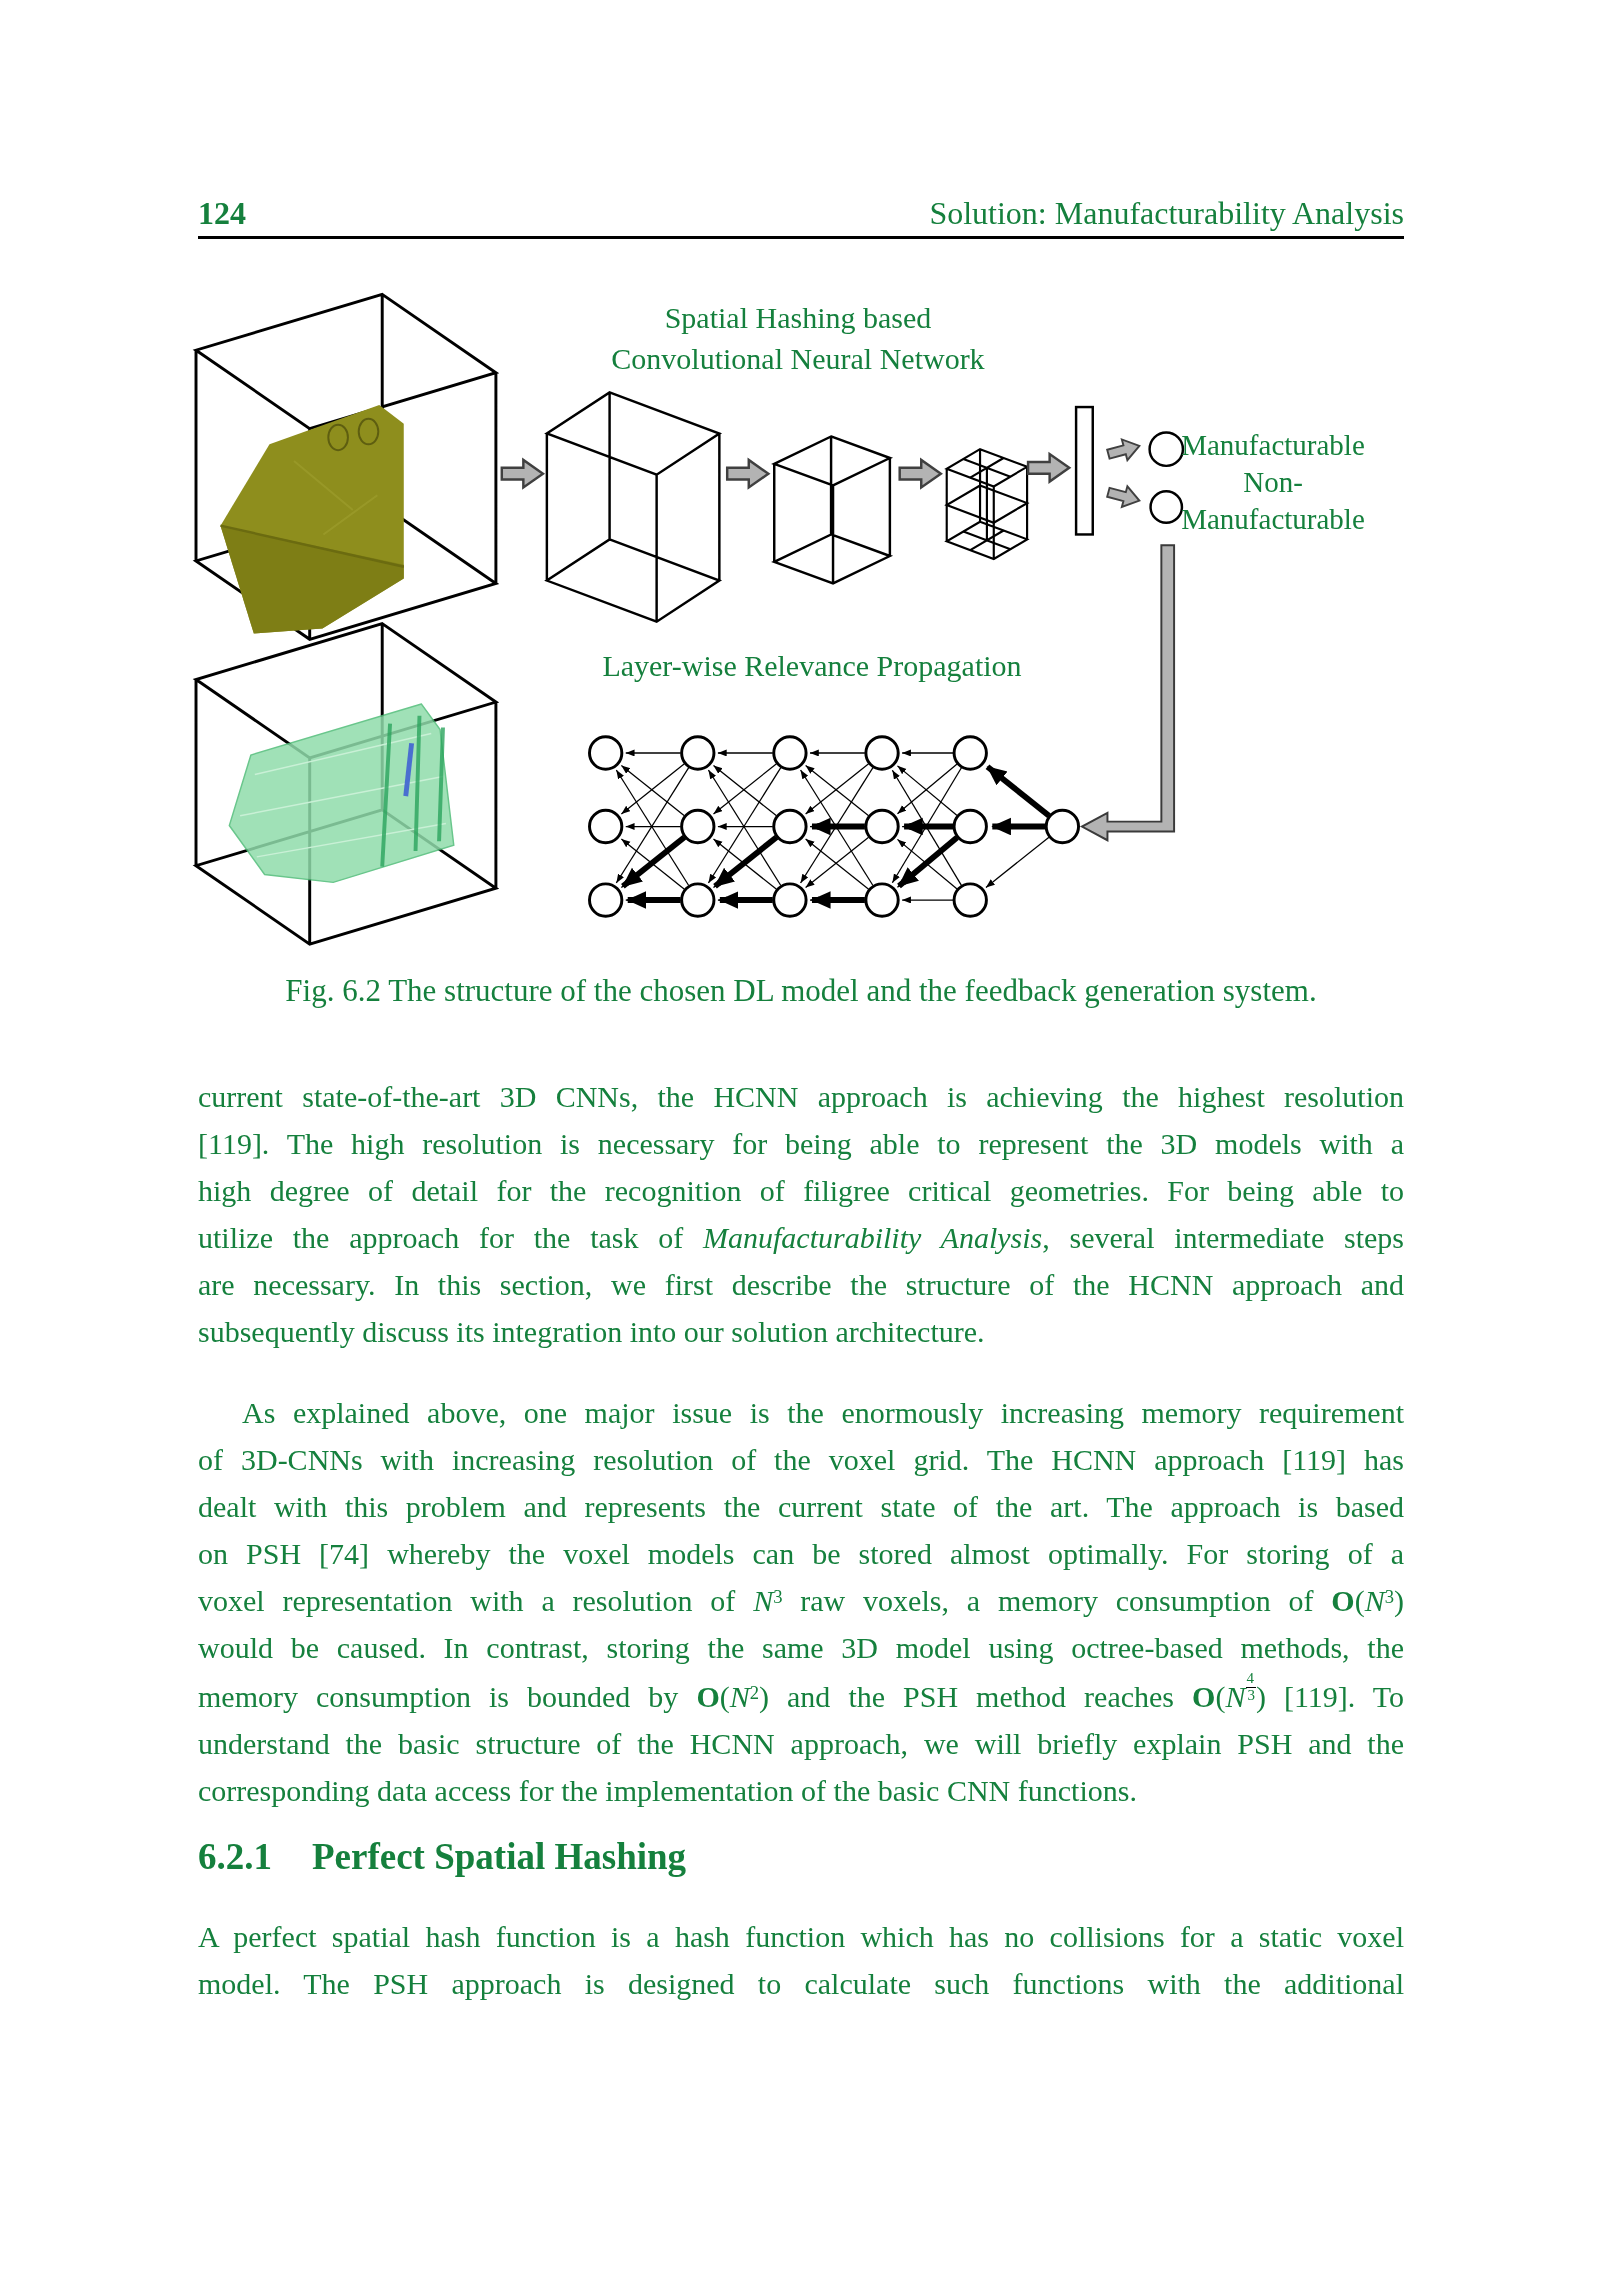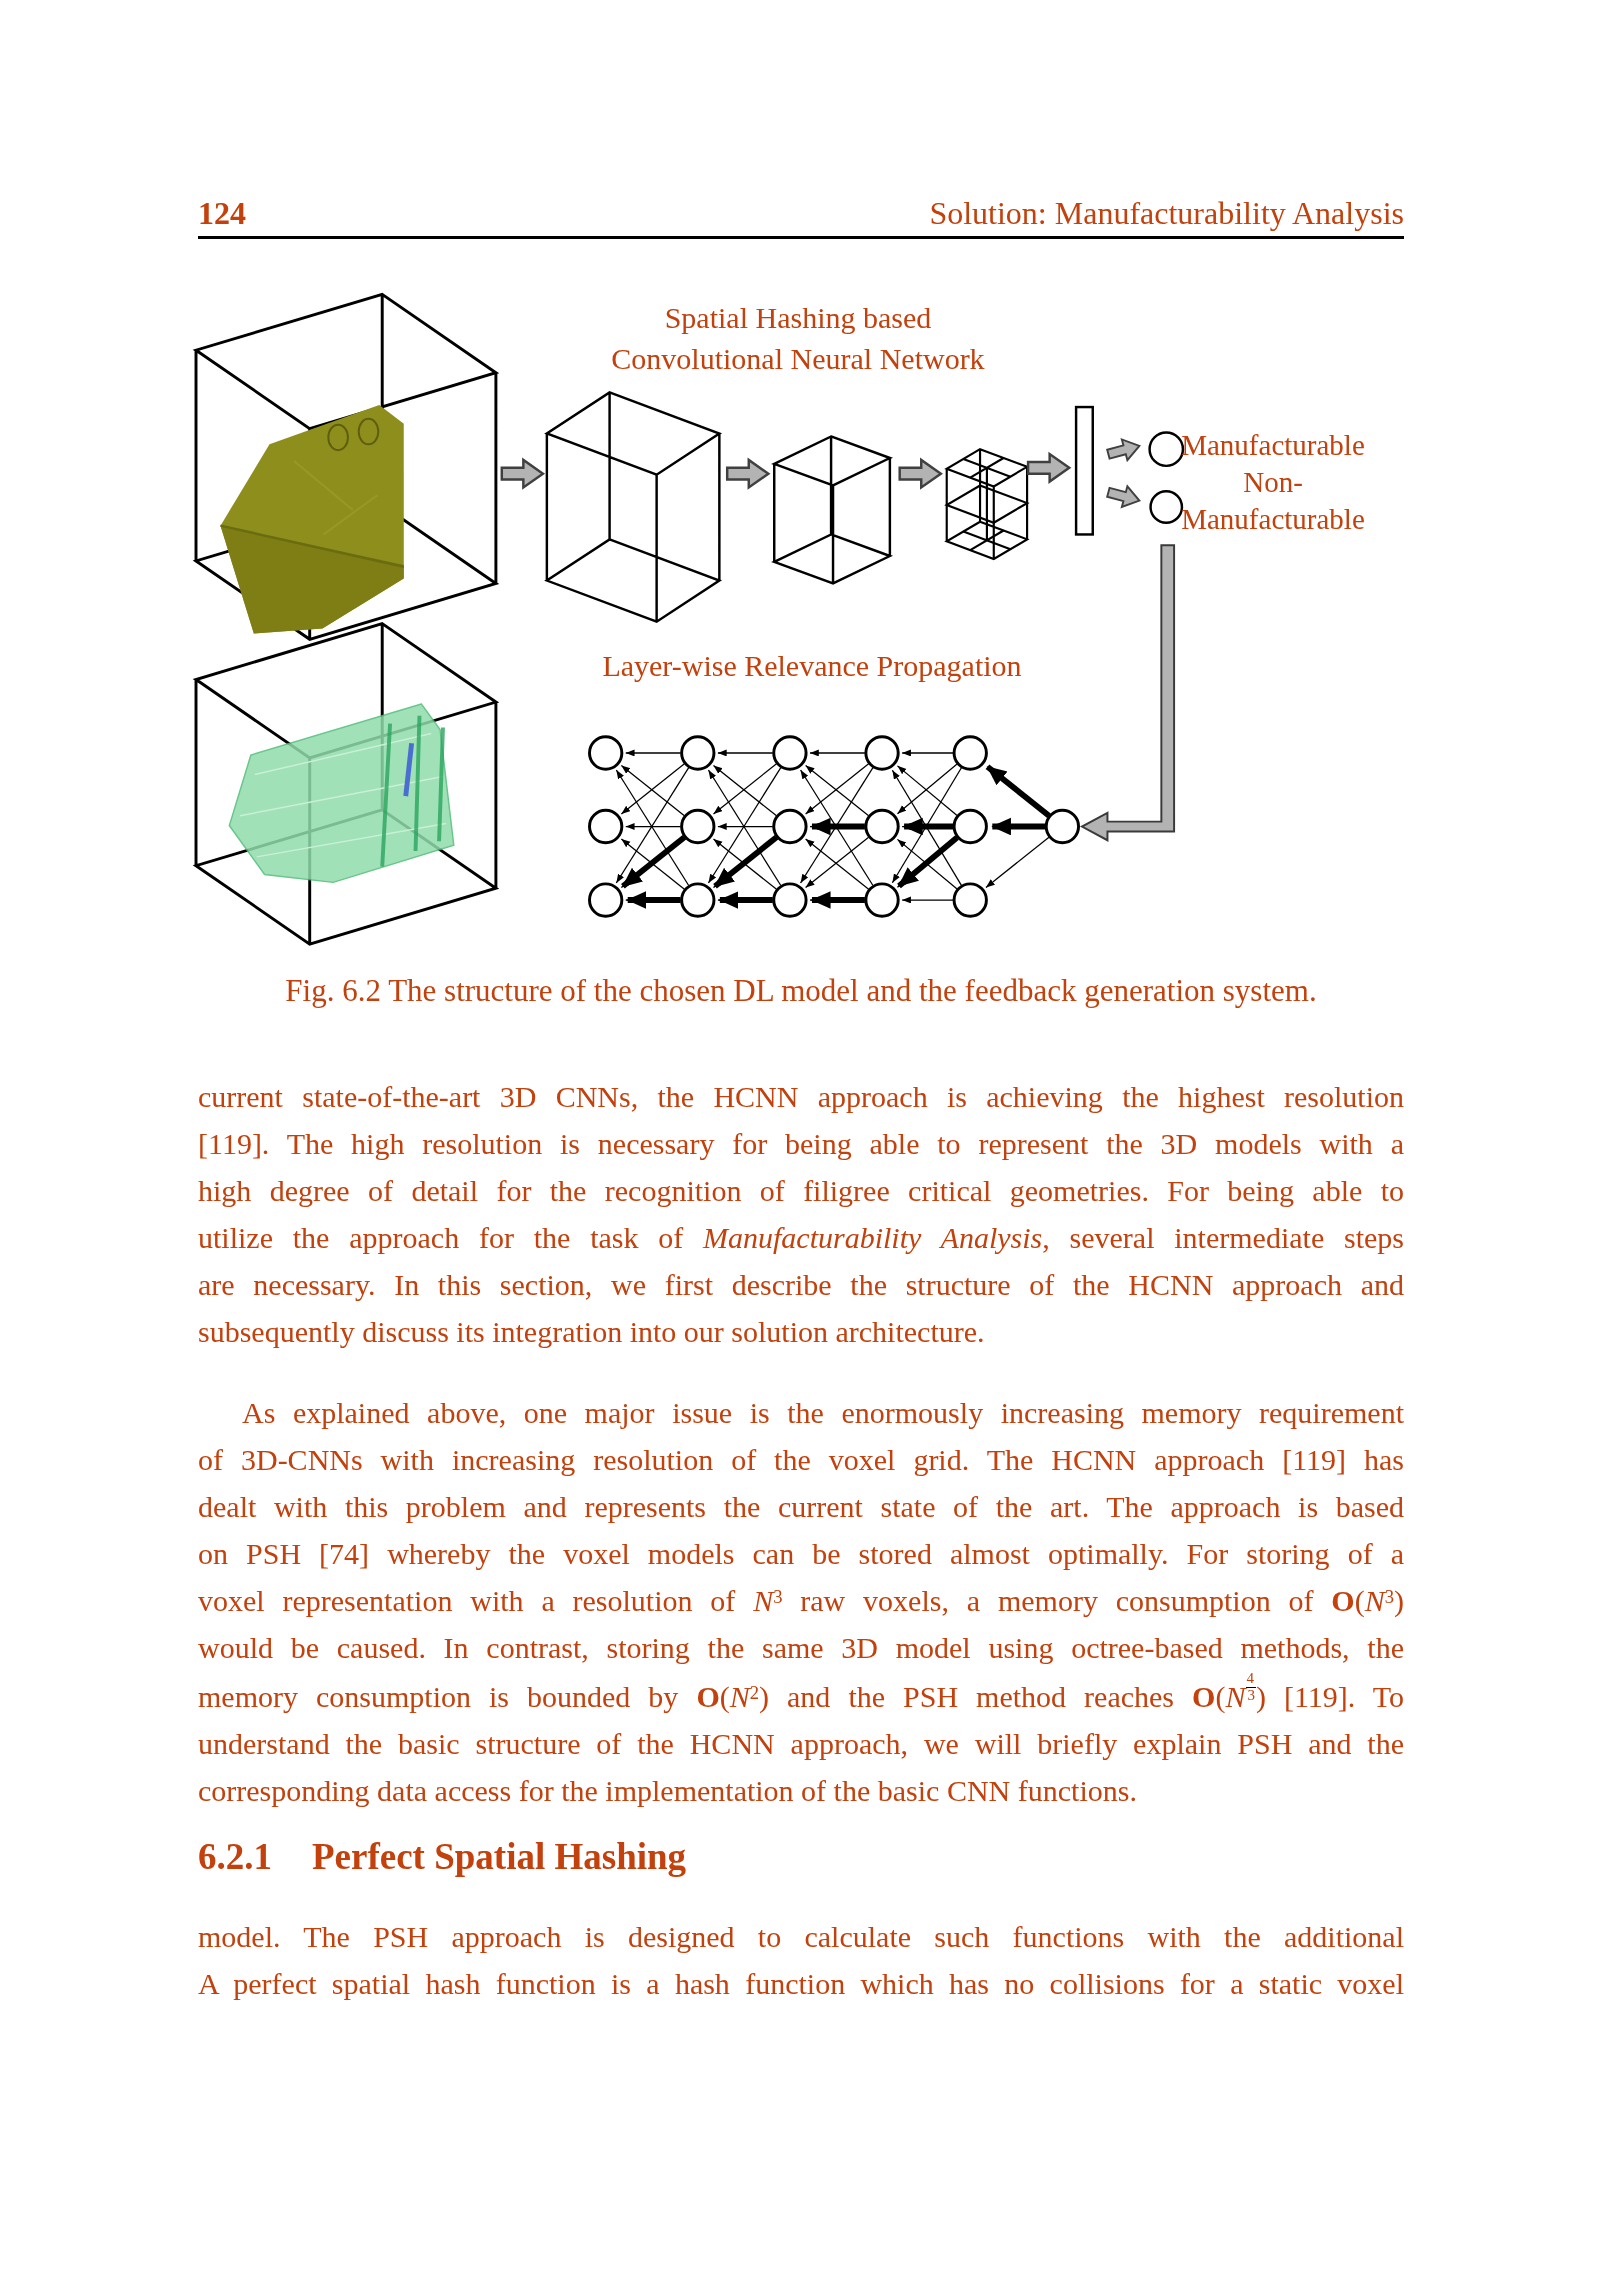--- a/index.html
+++ b/index.html
@@ -1,17 +1,17 @@
 <!DOCTYPE html>
 <html><head>
 <meta charset="utf-8">
 <style>
   html,body{margin:0;padding:0;background:#ffffff;}
   .page{position:relative;width:1621px;height:2293px;background:#ffffff;overflow:hidden;
-        font-family:"Liberation Serif","DejaVu Serif",serif;color:#c2410c;}
+        font-family:"Liberation Serif","DejaVu Serif",serif;color:#15803d;}
   
   .hdr{position:absolute;left:198px;top:194px;width:1206px;display:flex;justify-content:space-between;
        font-size:32px;line-height:39px;}
   .hdr .pgnum{font-weight:bold;}
   .hdr-rule{position:absolute;left:198px;top:236px;width:1206px;height:2.9px;background:#000;}
   
   svg.fig{position:absolute;left:0;top:0;width:1621px;height:2293px;}
   
   .figtext{position:absolute;text-align:center;font-size:30px;}
   .cnn-title{left:553px;top:297px;width:490px;line-height:41px;}
@@ -214,17 +214,17 @@
       <div class="tline">memory consumption is bounded by <b>O</b>(<i>N</i><sup class="s">2</sup>) and the PSH method reaches <b>O</b>(<i>N</i><span class="fr"><span>4</span><span class="d">3</span></span>) [119]. To</div>
       <div class="tline">understand the basic structure of the HCNN approach, we will briefly explain PSH and the</div>
       <div class="tline last">corresponding data access for the implementation of the basic CNN functions.</div>
     </div>
 
   <div class="sechead">
     <span class="num">6.2.1</span><span>Perfect Spatial Hashing</span>
   </div>
 
   <div class="para" id="p3">
+      <div class="tline">A perfect spatial hash function is a hash function which has no collisions for a static voxel</div>
       <div class="tline">model. The PSH approach is designed to calculate such functions with the additional</div>
-      <div class="tline">A perfect spatial hash function is a hash function which has no collisions for a static voxel</div>
     </div>
 </div>
 
 
 </body></html>

